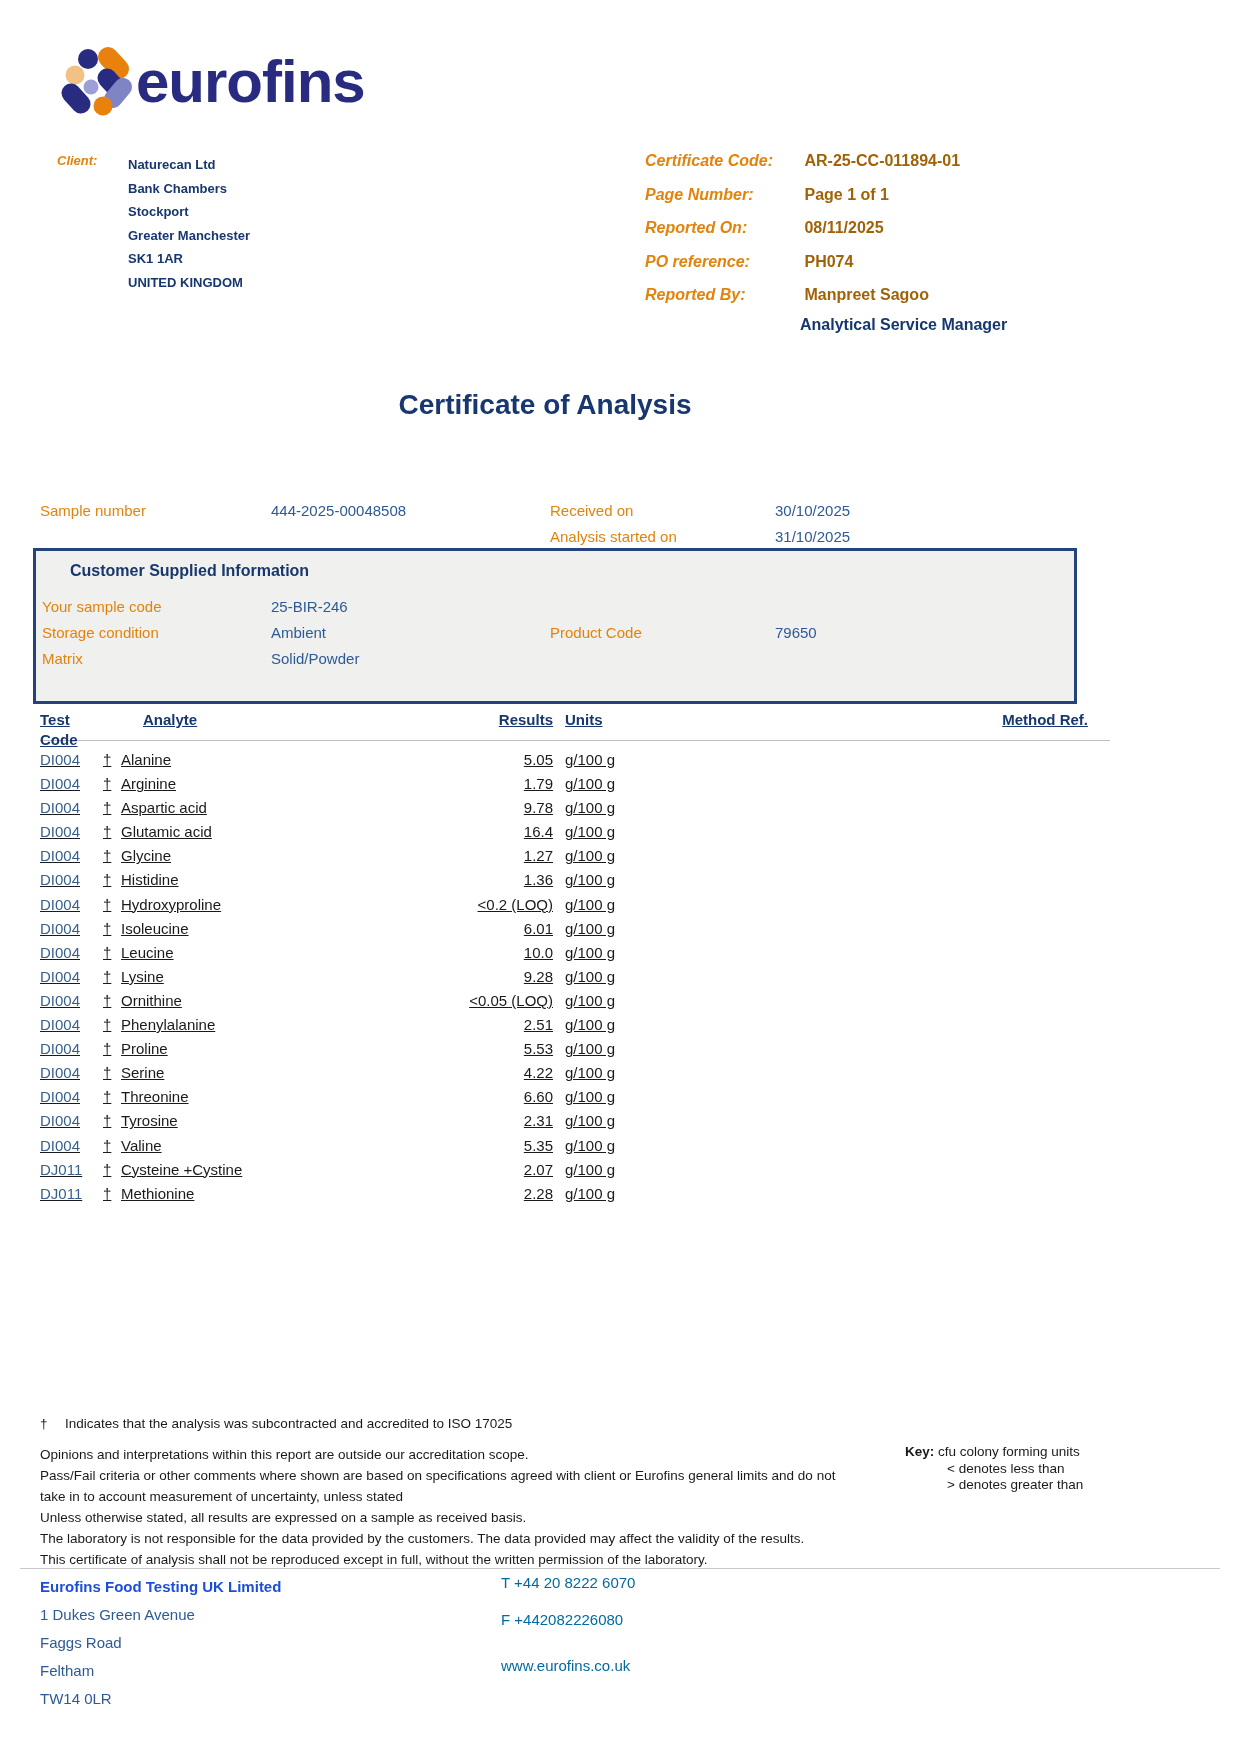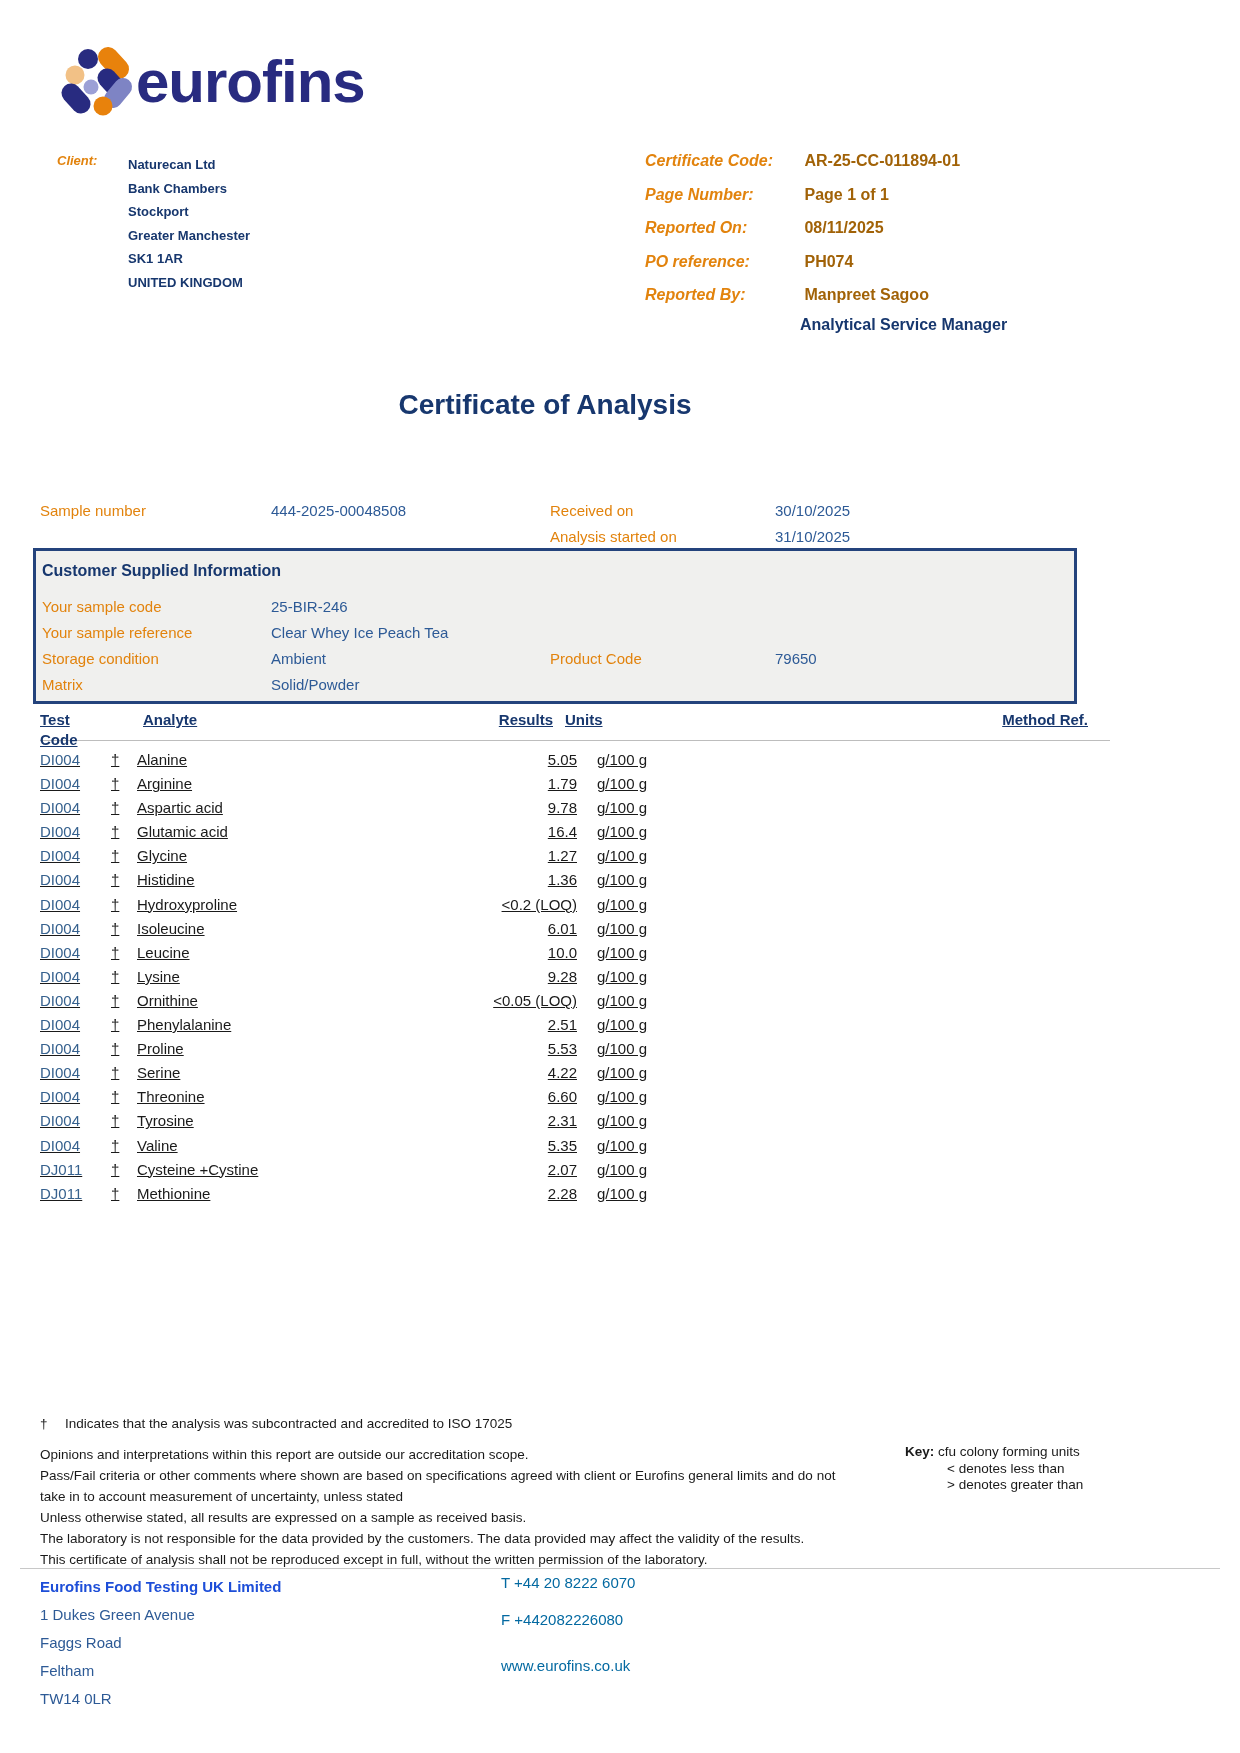--- a/index.html
+++ b/index.html
@@ -31,34 +31,34 @@
     font-size:28px; font-weight:bold; color:#17376E; }
 
   
   .sample-grid { left:40px; top:498px; display:grid;
     grid-template-columns:231px 279px 225px auto; font-size:15px; }
   .sample-grid > div { line-height:26px; }
 
   
   .cust-box { left:33px; top:548px; width:1044px; height:156px;
     background:#F0F0EE; border:3px solid #24437C; padding:11px 0 0 6px; }
-  .cust-title { font-size:16px; font-weight:bold; color:#17376E; margin-bottom:14px; }
+  .cust-title { font-size:16px; font-weight:bold; color:#17376E; margin-bottom:14px;margin-left:28px; }
   .cust-row { display:grid; grid-template-columns:229px 279px 225px auto;
     font-size:15px; line-height:26px; }
 
   
   .rtable { left:40px; top:710px; width:1070px; font-size:15px; }
   .trow { display:grid; grid-template-columns:63px 18px 292px 140px 112px 1fr;text-decoration:underline; }
   .thead { font-weight:bold; color:#17376E; height:26px; line-height:20px; }
   .thead-split { border-bottom:1px solid #BDBDBD; height:5px; margin-bottom:7px; }
   .c-analyte-h { padding-left:22px; }
   .c-result { text-align:right; }
   .c-unit { padding-left:12px; }
   .c-method { text-align:right; padding-right:22px; }
-  .tbody .trow { height:24.1px; line-height:24.1px;gap:8px; }
+  .tbody .trow { height:24.1px; line-height:24.1px; }
   .c-code { color:#36618E; }
 
   
   .footnote { left:40px; top:1416px; font-size:13.5px; display:flex; }
   .footnote .sym { width:25px; }
   .disclaimers { left:40px; top:1444px; font-size:13.5px; width:880px; }
   .disclaimers div { line-height:21px; white-space:nowrap; }
   .keyblock { left:905px; top:1444px; font-size:13.5px; }
   .keyblock div { line-height:16.5px; }
   .keyblock .k1 b { font-weight:bold; }
@@ -156,26 +156,20 @@
     <div class="cust-title">Customer Supplied Information</div>
     <div>
 
         <div class="cust-row">
           <span class="orange">Your sample code</span>
           <span class="blue">25-BIR-246</span>
           <span class="orange"></span>
           <span class="blue"></span>
         </div>
 
-        <div class="cust-row">
-          <span class="orange">Your sample reference</span>
-          <span class="blue">Clear Whey Ice Peach Tea</span>
-          <span class="orange"></span>
-          <span class="blue"></span>
-        </div>
 
         <div class="cust-row">
           <span class="orange">Storage condition</span>
           <span class="blue">Ambient</span>
           <span class="orange">Product Code</span>
           <span class="blue">79650</span>
         </div>
 
         <div class="cust-row">
           <span class="orange">Matrix</span>

